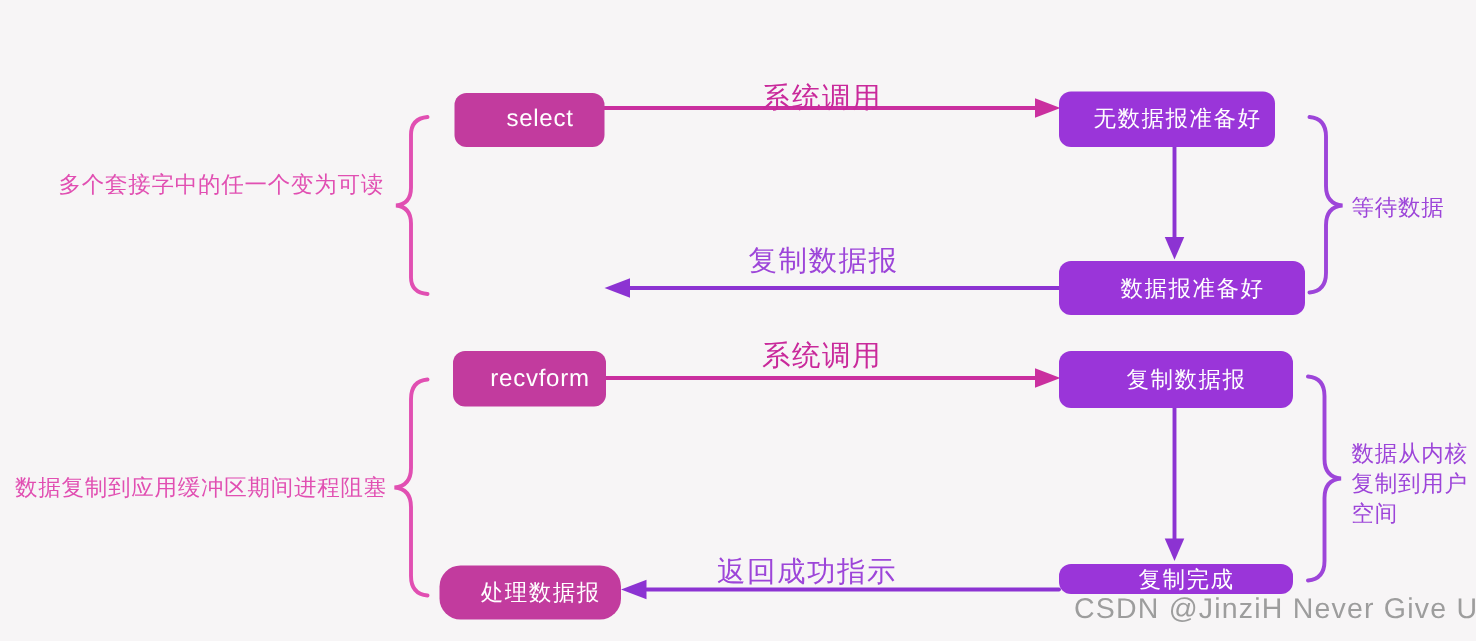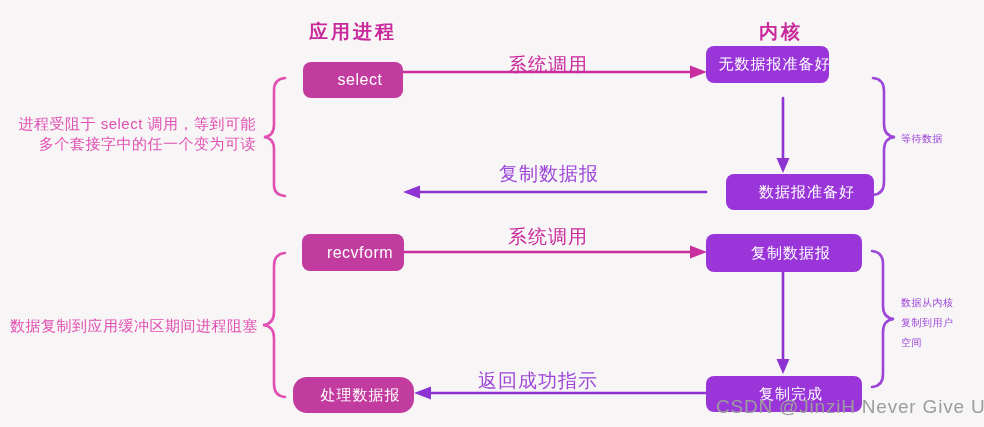--- a/index.html
+++ b/index.html
@@ -57,21 +57,21 @@
   }
   .arrow-label.pink{color:var(--pink-heading);}
   .arrow-label.purple{color:var(--purple-annotation);}
   .note-left{
     position:absolute;left:0;text-align:right;
     font-size:15px;line-height:20px;letter-spacing:0.5px;
     color:var(--pink-annotation);white-space:nowrap;
   }
   .note-right{
     position:absolute;text-align:left;
-    font-size:10px;line-height:20px;letter-spacing:0.5px;
+    font-size:15px;line-height:20px;letter-spacing:0.5px;
     color:var(--purple-annotation);white-space:nowrap;
   }
   .watermark{
     position:absolute;left:716px;top:396px;
     font-size:19px;letter-spacing:0.8px;
     color:var(--watermark);white-space:nowrap;
   }
 </style>
 </head>
 <body>
@@ -112,38 +112,35 @@
 
     <path class="brace pink" d="M285 78 Q274 79 274 90 L274 125 Q274 136 264 137 Q274 138 274 149 L274 185 Q274 195 285 196"></path>
 
     <path class="brace pink" d="M285 253 Q274 254 274 266 L274 312 Q274 324 263 325 Q274 326 274 338 L274 384 Q274 396 285 397"></path>
 
     <path class="brace purple" d="M873 78 Q884 79 884 91 L884 124 Q884 136 895 137 Q884 138 884 150 L884 182 Q884 194 873 195"></path>
 
     <path class="brace purple" d="M872 251 Q883 252 883 264 L883 306 Q883 318 894 319 Q883 320 883 332 L883 374 Q883 386 872 387"></path>
   </svg>
 
-  <div class="header" style="left:287px;top:19px;width:132px;">应用进程</div>
-  <div class="header" style="left:715px;top:19px;width:132px;">内核</div>
 
   <div class="box pink latin" style="left:303px;top:62px;width:100px;height:36px;">select</div>
-  <div class="box purple" style="left:706px;top:46px;width:123px;height:37px;">无数据报准备好</div>
-  <div class="box purple" style="left:706px;top:174px;width:148px;height:36px;margin-left:20px;">数据报准备好</div>
+  <div class="box purple" style="left:706px;top:61px;width:144px;height:37px;">无数据报准备好</div>
+  <div class="box purple" style="left:706px;top:174px;width:164px;height:36px;">数据报准备好</div>
   <div class="box pink latin" style="left:302px;top:234px;width:102px;height:37px;">recvform</div>
   <div class="box purple" style="left:706px;top:234px;width:156px;height:38px;">复制数据报</div>
   <div class="box pink" style="left:293px;top:377px;width:121px;height:36px;border-radius:14px;">处理数据报</div>
-  <div class="box purple" style="left:706px;top:376px;width:156px;height:36px;">复制完成</div>
+  <div class="box purple" style="left:706px;top:376px;width:156px;height:20px;">复制完成</div>
 
   <div class="arrow-label pink" style="left:465px;top:52px;">系统调用</div>
   <div class="arrow-label purple" style="left:466px;top:161px;">复制数据报</div>
   <div class="arrow-label pink" style="left:465px;top:224px;">系统调用</div>
   <div class="arrow-label purple" style="left:455px;top:368px;">返回成功指示</div>
 
   <div class="note-left" style="top:114px;width:256px;">
-    <div>进程受阻于 select 调用，等到可能</div>
     <div>多个套接字中的任一个变为可读</div>
   </div>
   <div class="note-left" style="top:316px;width:258px;">数据复制到应用缓冲区期间进程阻塞</div>
 
   <div class="note-right" style="left:901px;top:129px;">等待数据</div>
   <div class="note-right" style="left:901px;top:293px;">
     <div>数据从内核</div>
     <div>复制到用户</div>
     <div>空间</div>
   </div>

